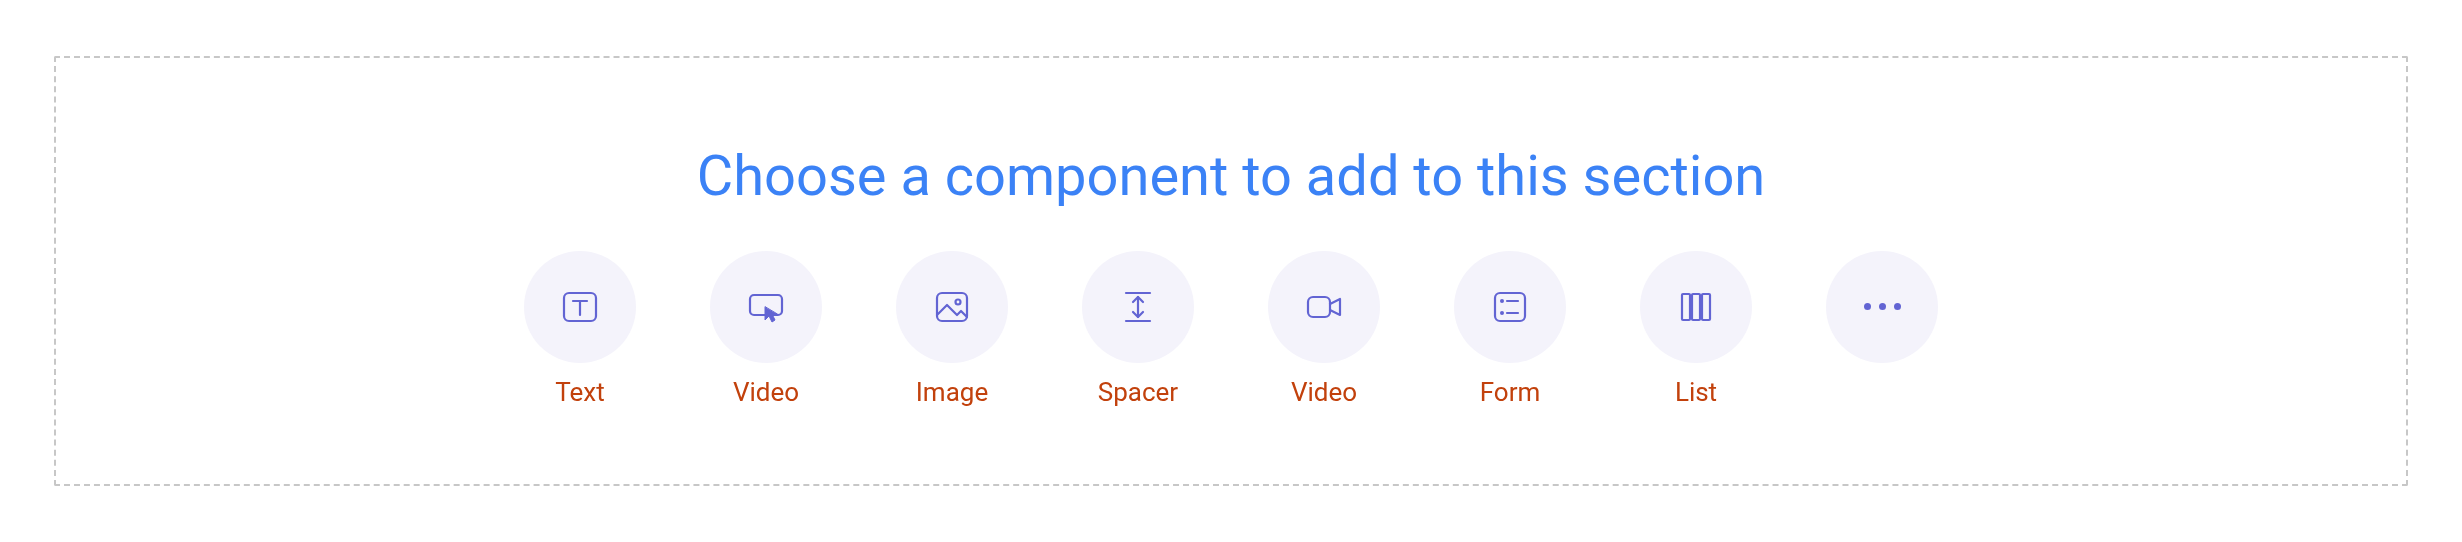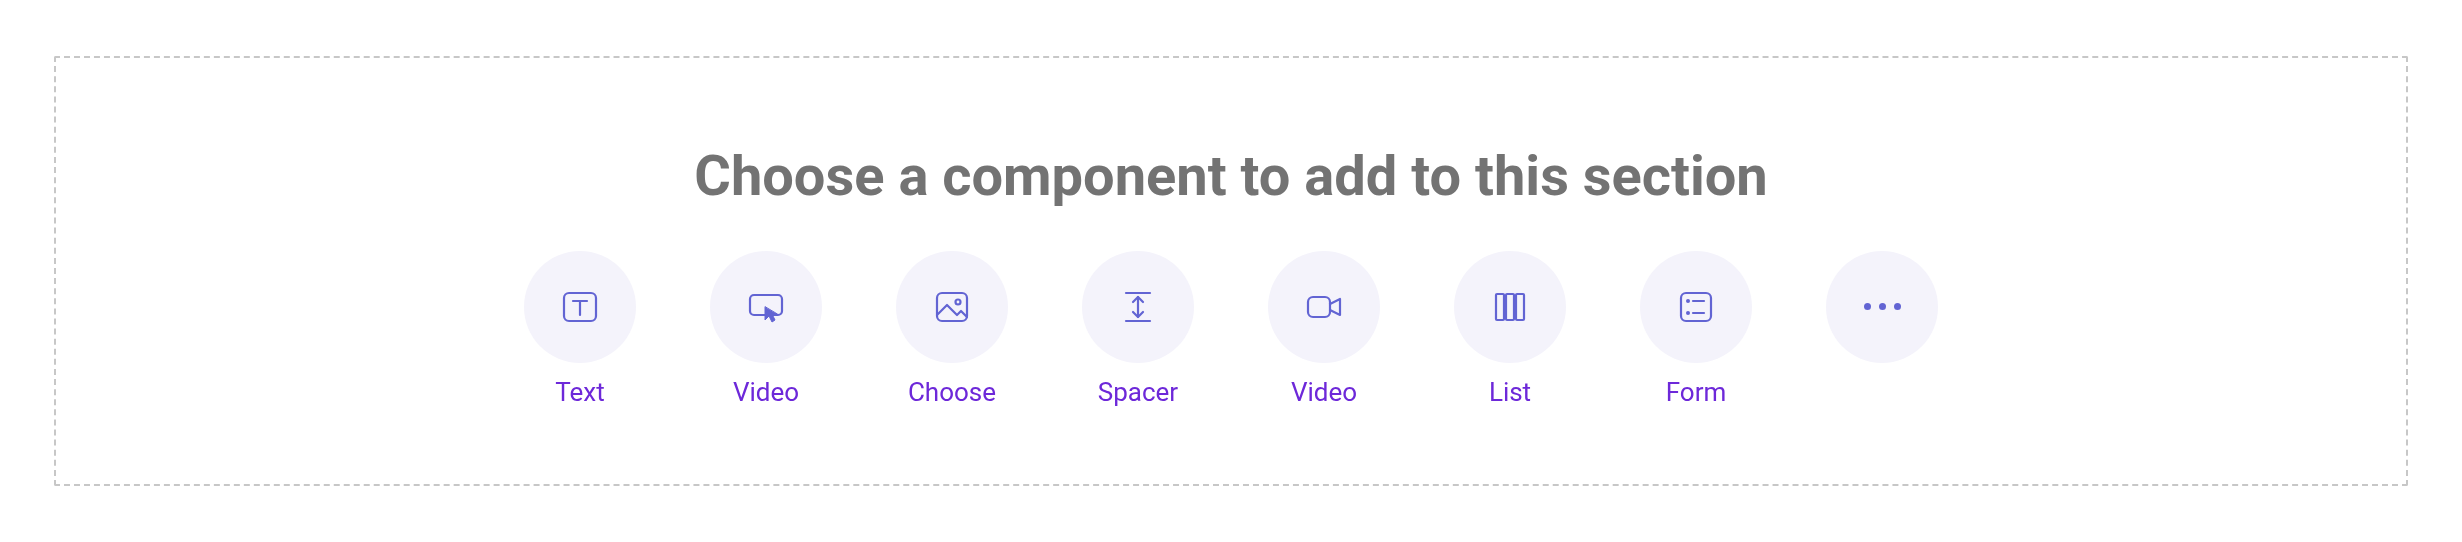--- a/index.html
+++ b/index.html
@@ -23,22 +23,22 @@
     border-radius: 2px;
     display: flex;
     flex-direction: column;
     align-items: center;
     justify-content: center;
     gap: 40px;
     padding-top: 8px;
   }
   .heading {
     font-size: 56px;
-    font-weight: 700;
-    color: #737373;
+    font-weight: 400;
+    color: #3b82f6;
     line-height: 1.2;
     text-align: center;
   }
   .options-row {
     display: flex;
     flex-direction: row;
     gap: 74px;
     align-items: flex-start;
     justify-content: center;
   }
@@ -62,21 +62,21 @@
     width: 44px;
     height: 44px;
     stroke: #6264d3;
     fill: none;
     stroke-width: 2.2;
     stroke-linecap: round;
     stroke-linejoin: round;
   }
   .option-label {
     font-size: 26px;
-    color: #6d28d9;
+    color: #c2410c;
     font-weight: 400;
     text-align: center;
     white-space: nowrap;
   }
   .more-dots {
     display:flex;
     gap:8px;
   }
   .more-dots span {
     width:7px;
@@ -116,21 +116,21 @@
       </div>
 
       <div class="option">
         <div class="icon-circle">
           <svg viewBox="0 0 44 44">
             <rect x="7" y="8" width="30" height="28" rx="5"></rect>
             <circle cx="28" cy="17" r="2.5"></circle>
             <path d="M7 30 L17 20 L27 30 L31 26 L37 32"></path>
           </svg>
         </div>
-        <div class="option-label">Choose</div>
+        <div class="option-label">Image</div>
       </div>
 
       <div class="option">
         <div class="icon-circle">
           <svg viewBox="0 0 44 44">
             <path d="M10 8 H34"></path>
             <path d="M10 36 H34"></path>
             <path d="M22 12 V32"></path>
             <path d="M17 17 L22 12 L27 17"></path>
             <path d="M17 27 L22 32 L27 27"></path>
@@ -145,39 +145,39 @@
             <rect x="6" y="12" width="22" height="20" rx="5"></rect>
             <path d="M28 19 L38 14 V30 L28 25"></path>
           </svg>
         </div>
         <div class="option-label">Video</div>
       </div>
 
       <div class="option">
         <div class="icon-circle">
           <svg viewBox="0 0 44 44">
-            <rect x="8" y="9" width="8" height="26" rx="1"></rect>
-            <rect x="18" y="9" width="8" height="26" rx="1"></rect>
-            <rect x="28" y="9" width="8" height="26" rx="1"></rect>
-          </svg>
-        </div>
-        <div class="option-label">List</div>
-      </div>
-
-      <div class="option">
-        <div class="icon-circle">
-          <svg viewBox="0 0 44 44">
             <rect x="7" y="8" width="30" height="28" rx="5"></rect>
             <circle cx="14" cy="16" r="2" fill="#6264d3" stroke="none"></circle>
             <path d="M19 16 H30"></path>
             <circle cx="14" cy="28" r="2" fill="#6264d3" stroke="none"></circle>
             <path d="M19 28 H30"></path>
           </svg>
         </div>
         <div class="option-label">Form</div>
+      </div>
+
+      <div class="option">
+        <div class="icon-circle">
+          <svg viewBox="0 0 44 44">
+            <rect x="8" y="9" width="8" height="26" rx="1"></rect>
+            <rect x="18" y="9" width="8" height="26" rx="1"></rect>
+            <rect x="28" y="9" width="8" height="26" rx="1"></rect>
+          </svg>
+        </div>
+        <div class="option-label">List</div>
       </div>
 
 
       <div class="option">
         <div class="icon-circle">
           <div class="more-dots">
               <span></span>
               <span></span>
               <span></span>
             </div>

